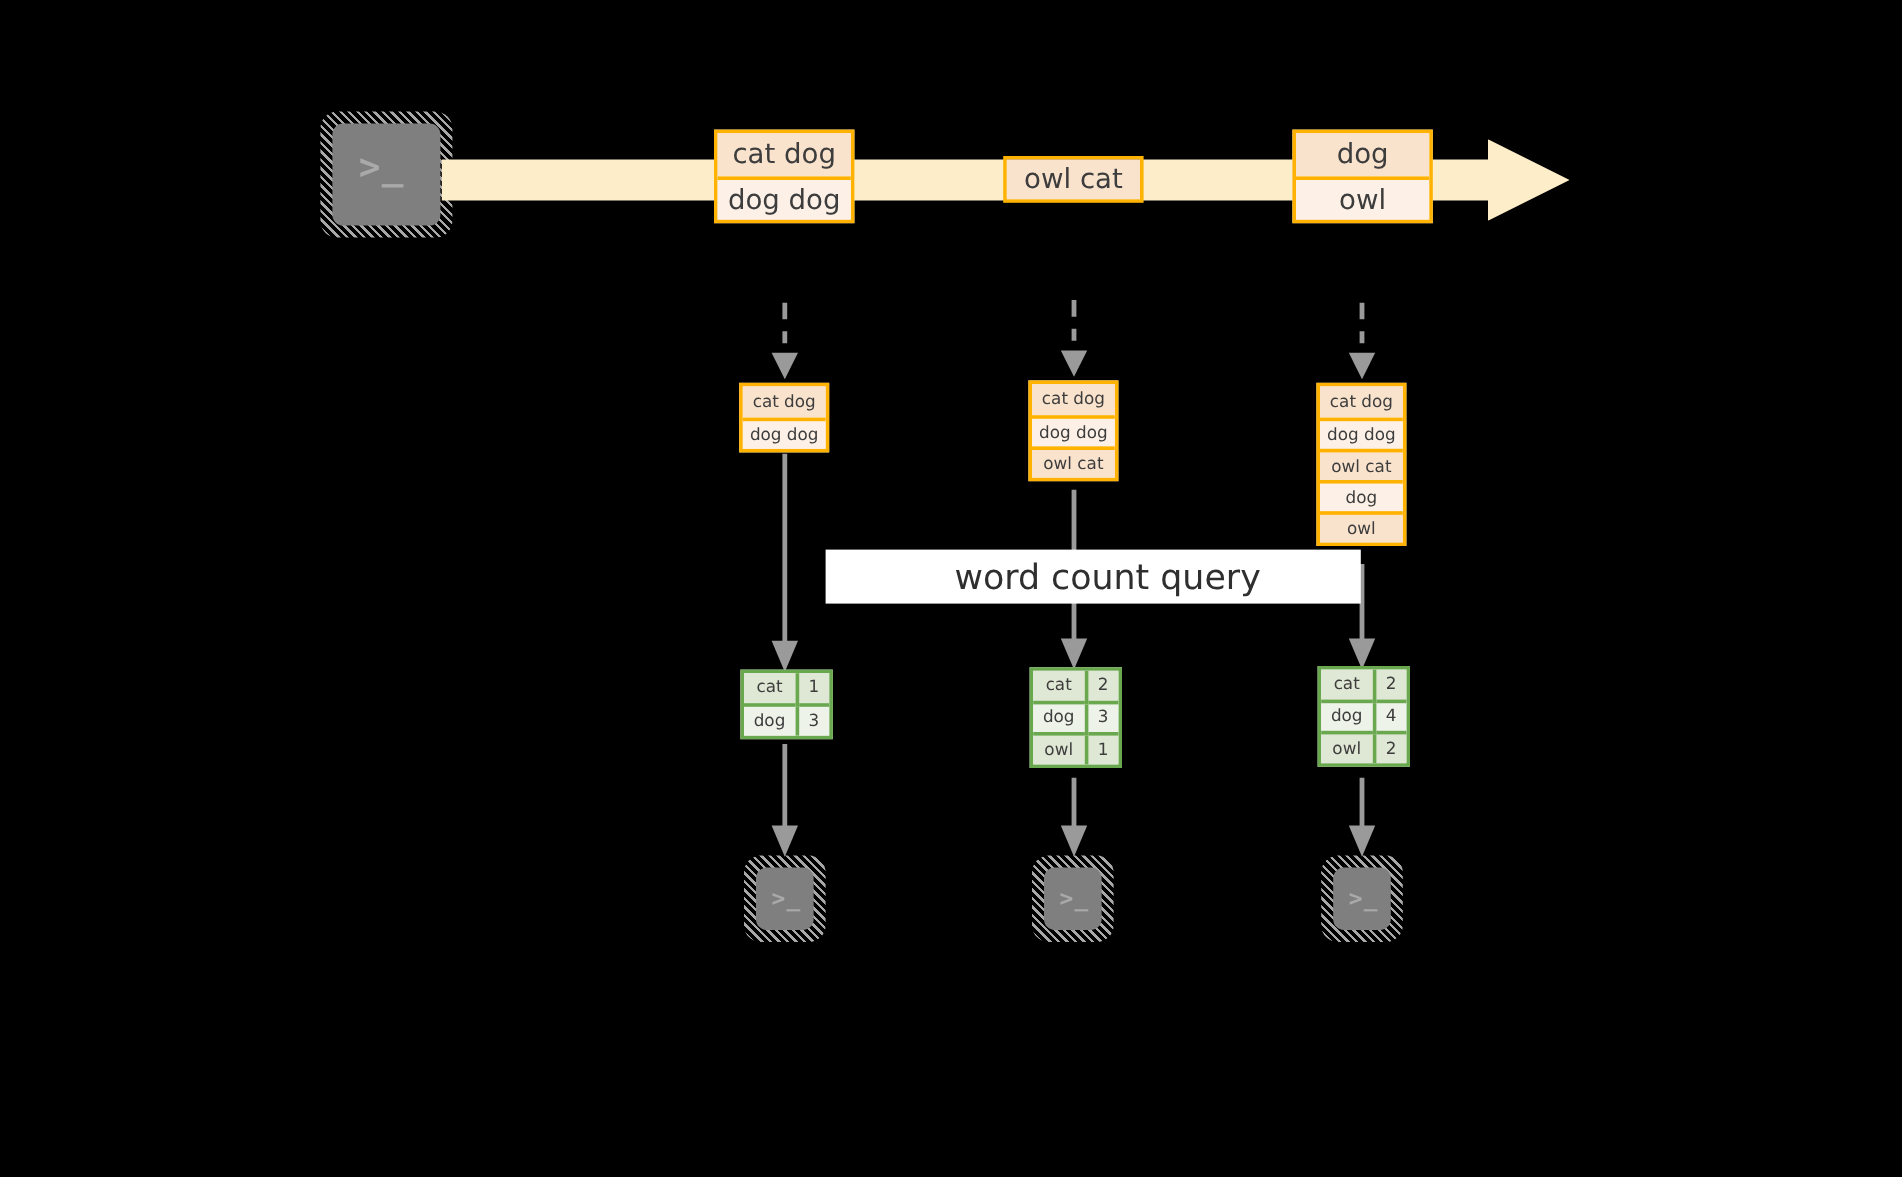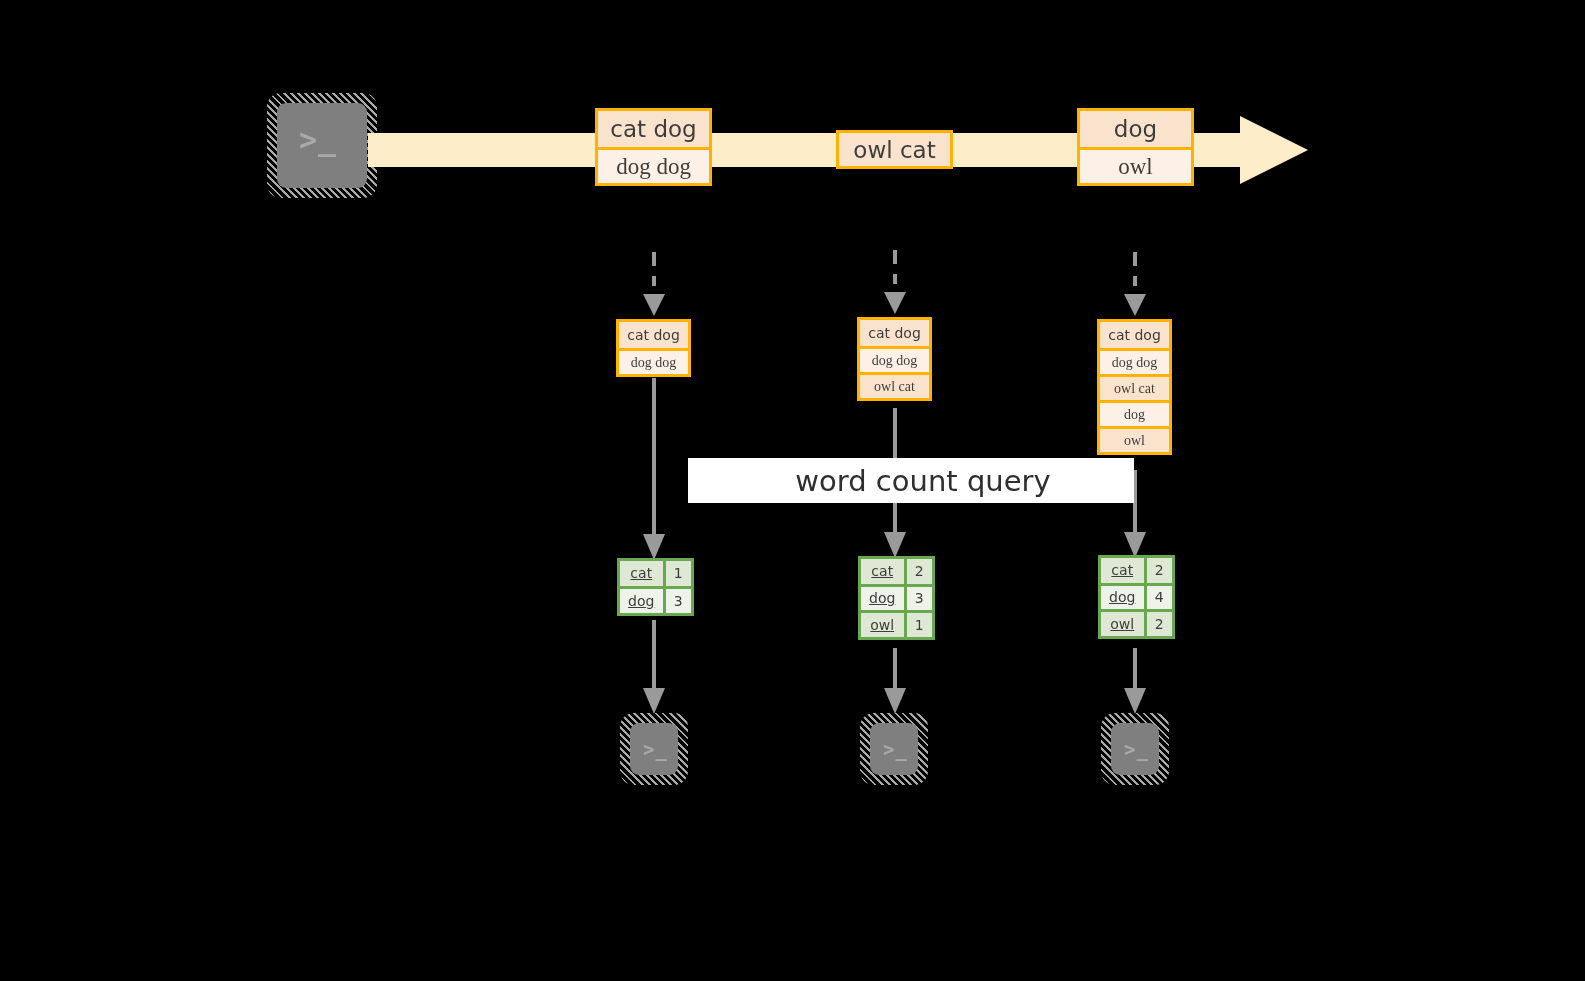--- a/index.html
+++ b/index.html
@@ -82,21 +82,21 @@
     box-sizing: border-box;
     background: #fae3cd;
     color: #3d3d3d;
     text-align: center;
     white-space: nowrap;
     display: flex;
     align-items: center;
     justify-content: center;
   }
   .evt-box .cell.alt { background: #fdf1e7; }
-  .evt-box .cell + .cell { border-top: 3px solid #ffb300; font-family: Liberation Serif, serif; }
+  .evt-box .cell + .cell { border-top: 3px solid #ffb300; }
 
   
   .evt-box.top { width: 117px; }
   .evt-box.top .cell { height: 36px; font-size: 23px; }
   .evt-box.top.single .cell { height: 33px; }
 
   #evt-top-1 { left: 595px; top: 108px; }
   #evt-top-2 { left: 836px; top: 130px; width: 117px; }
   #evt-top-3 { left: 1077px; top: 108px; }
 
@@ -121,21 +121,21 @@
     box-sizing: border-box;
     height: 26px;
     font-size: 14px;
     color: #3d3d3d;
     text-align: center;
     background: #dfe8d4;
     padding: 0 1px;
   }
   .res-table tr.alt td { background: #eef3e9; }
   .res-table tr + tr td { border-top: 3px solid #6aa84f; }
-  .res-table td.word { width: 44px; text-decoration: underline; }
+  .res-table td.word { width: 44px; }
   .res-table td.count { width: 27px; border-left: 3px solid #6aa84f; }
   #res-1 { left: 617px; top: 558px; }
   #res-2 { left: 858px; top: 556px; }
   #res-3 { left: 1098px; top: 555px; }
 
   
   .conn {
     position: absolute;
     z-index: 2;
   }

